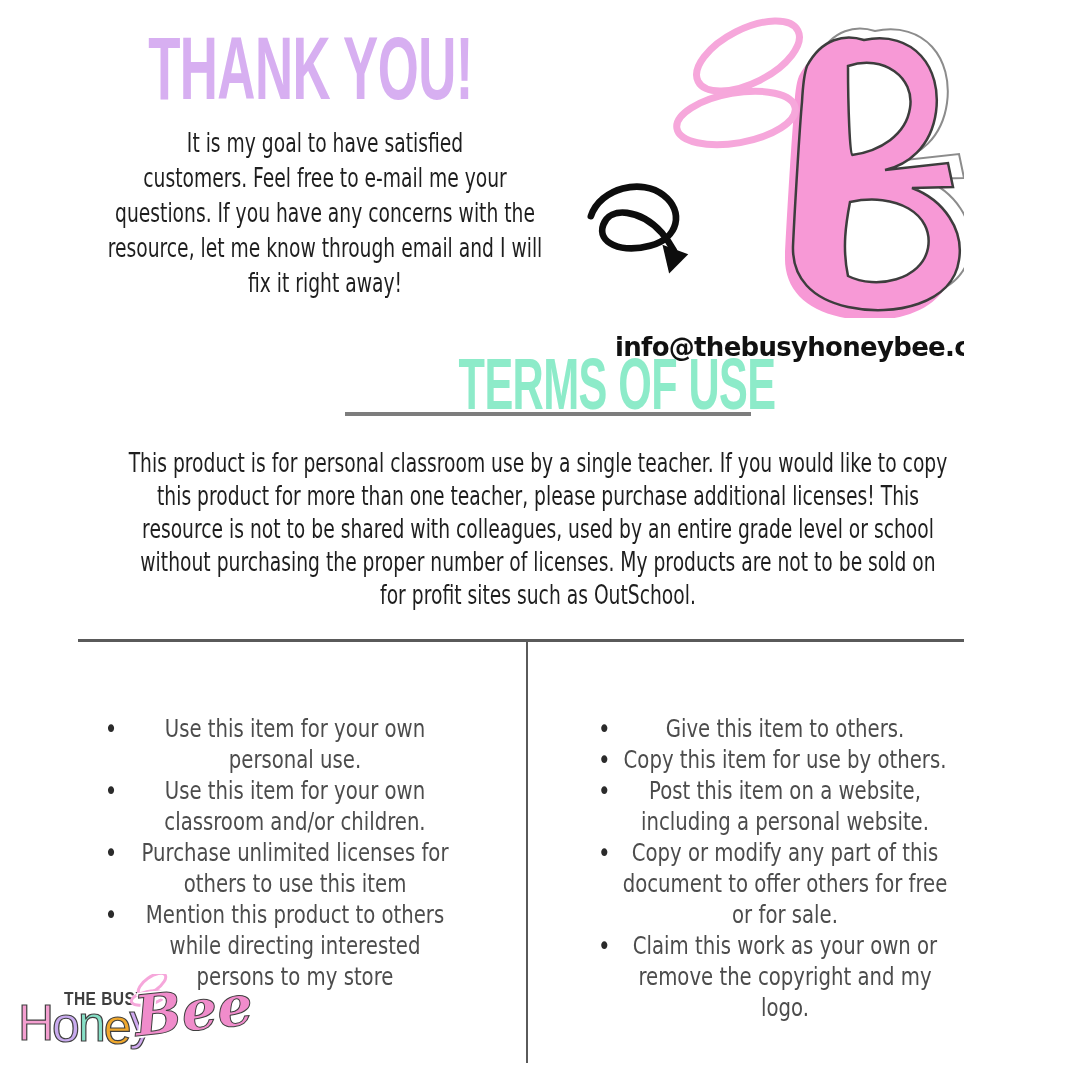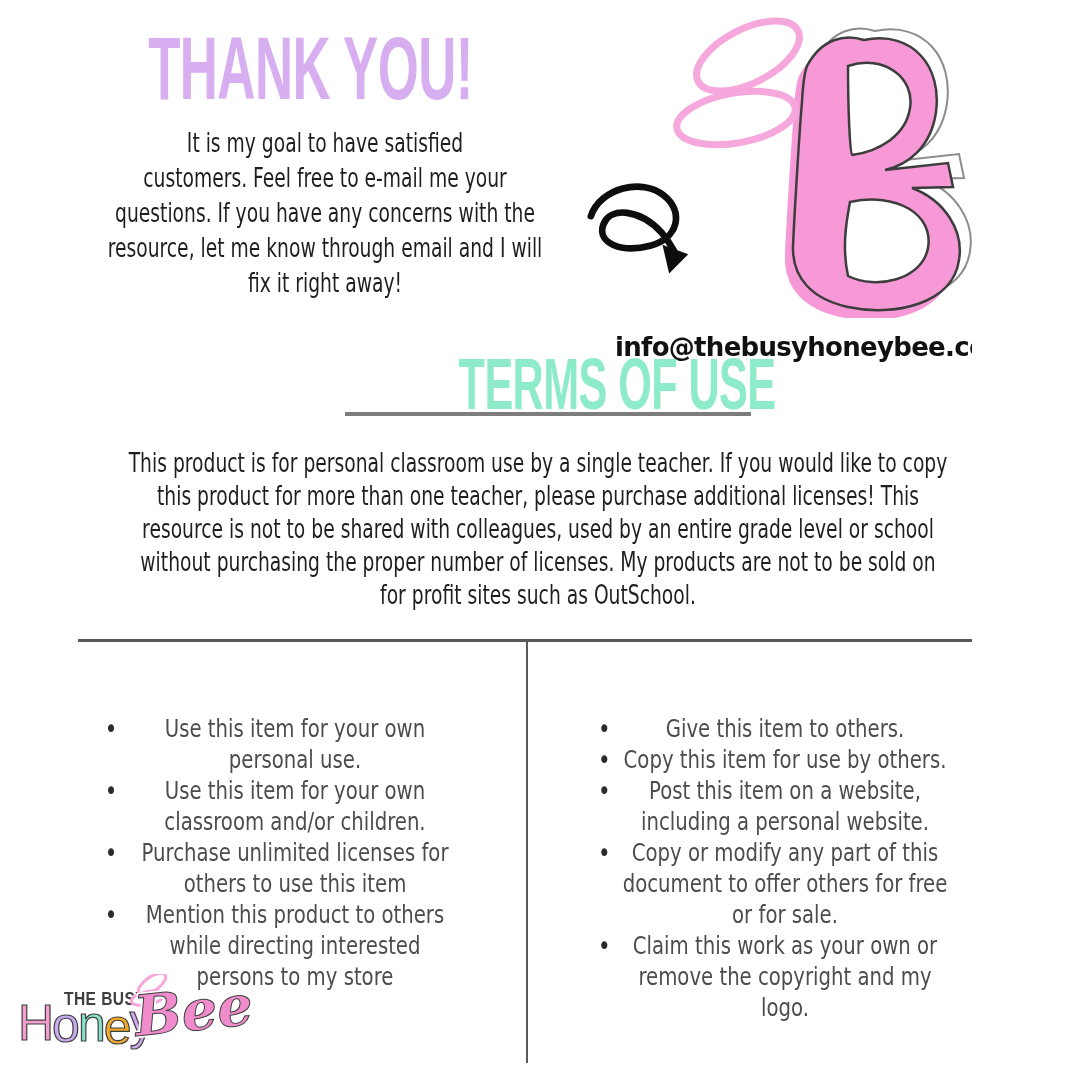--- a/index.html
+++ b/index.html
@@ -1,17 +1,17 @@
 <!DOCTYPE html>
 <html style="--title-purple: #D7AFF1; --mint-green: #8DEBC9; --brand-pink: #F799D6; --wing-pink: #F6A7DB; --underline-gray: #7d7d7d; --divider-gray: #5a5a5a; --body-text: #1e1e1e; --bullet-text: #4c4c4c; --the-busy-gray: #3f3f3f; --honey-h: #F49FD0; --honey-o: #C9ABEF; --honey-n: #86DFC6; --honey-e: #F0A82D; --honey-y: #CFA9EF; --bee-script-pink: #F08CCB;"><head>
 <meta charset="utf-8">
 <style>
   html,body{margin:0;padding:0;background:#fff;}
   .page{position:relative;width:964px;height:1080px;background:#ffffff;overflow:hidden;
-        font-family:"DejaVu Sans",sans-serif;color:#1e1e1e;padding-left:8px;}
+        font-family:"DejaVu Sans",sans-serif;color:#1e1e1e;}
 
   
   .display{font-family:"Liberation Sans",sans-serif;font-weight:bold;white-space:nowrap;}
   .title-thank{position:absolute;left:-15px;top:24px;width:650px;text-align:center;}
   .title-thank .display{display:inline-block;font-size:88px;line-height:1;color:var(--title-purple);
         transform:scale(0.60,1.02);transform-origin:50% 0;letter-spacing:-1px;}
   .title-terms{position:absolute;left:221px;top:348px;width:660px;text-align:right;}
   .title-terms .display{display:inline-block;font-size:72px;line-height:1;color:var(--mint-green);
         transform:scale(0.60,1.0);transform-origin:50% 0;letter-spacing:-1px;}
   .terms-underline{position:absolute;left:345px;top:412px;width:406px;height:4px;

